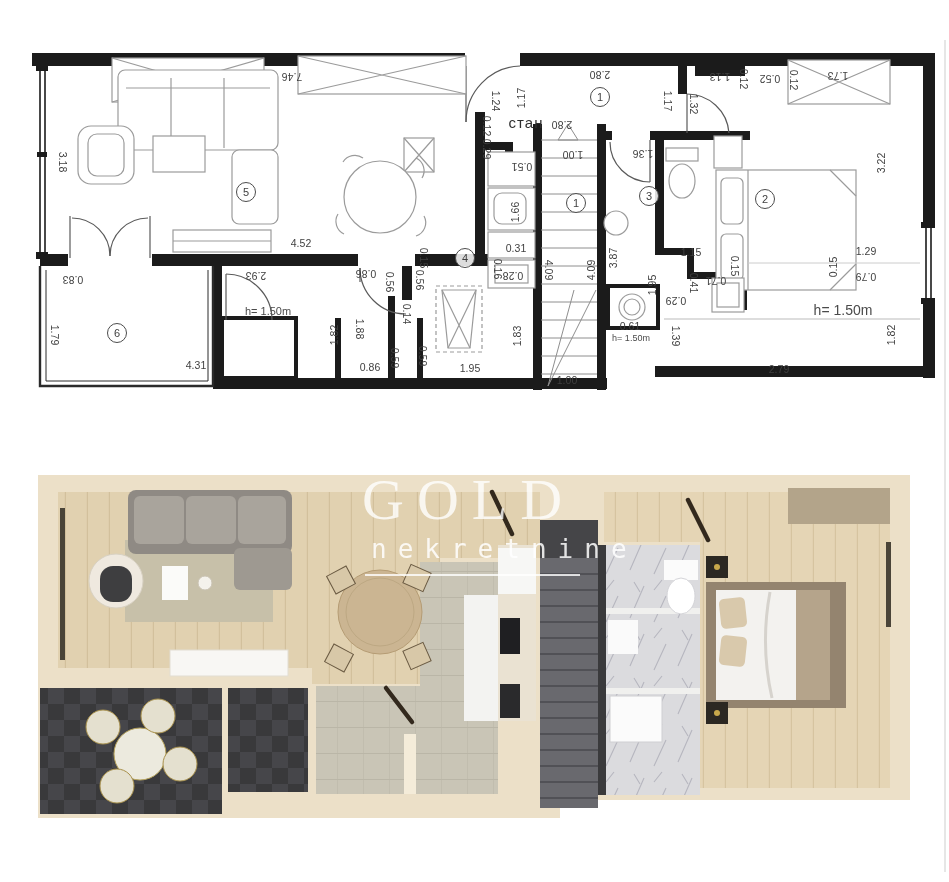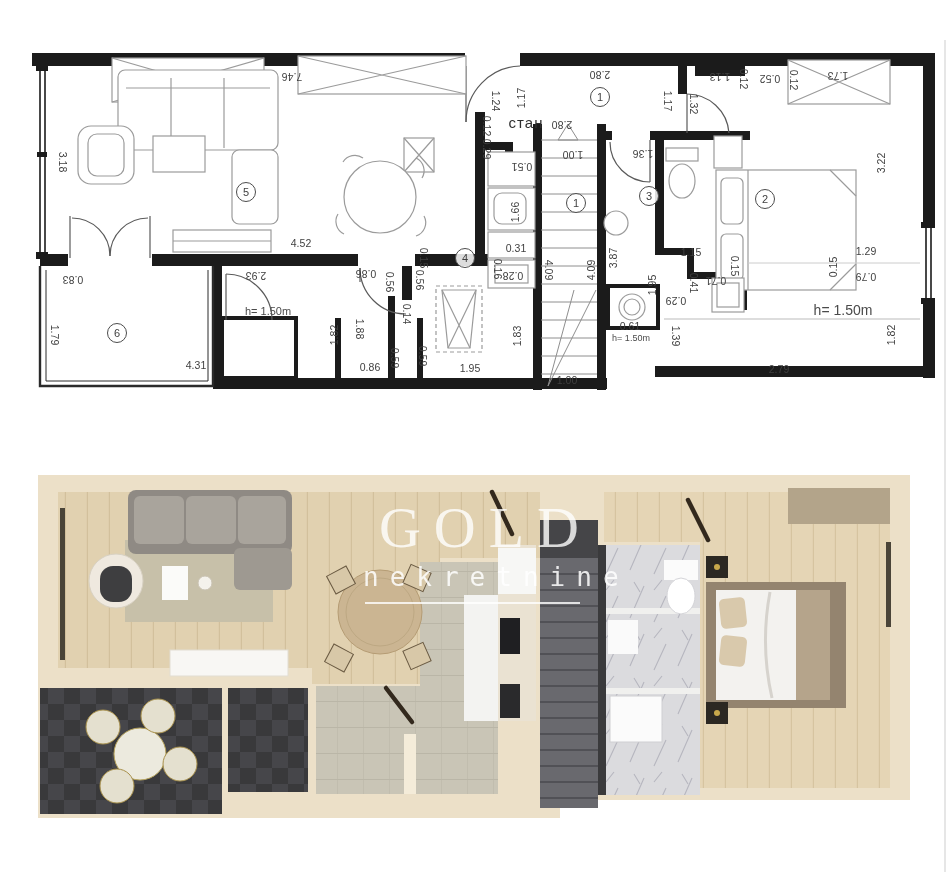--- a/index.html
+++ b/index.html
@@ -11,26 +11,26 @@
   #dim-labels{position:absolute;left:0;top:0;width:949px;height:440px;pointer-events:none;}
   .dim{position:absolute;font-size:10.5px;color:#3f3f3f;white-space:nowrap;
        font-family:"Liberation Sans",sans-serif;}
   .roomnum{position:absolute;width:18px;height:18px;line-height:18px;text-align:center;
        border:1.2px solid #4c4c4c;border-radius:50%;font-size:11px;color:#3f3f3f;
        background:rgba(255,255,255,.85);transform:translate(-50%,-50%);}
   .hnote{position:absolute;color:#4a4a4a;white-space:nowrap;transform:translate(-50%,-50%);}
   .unit-label{position:absolute;font-size:15px;color:#2f2f2f;letter-spacing:1px;
        transform:translate(-50%,-50%);}
   
-  .watermark{position:absolute;left:352px;top:500px;width:240px;text-align:right;
+  .watermark{position:absolute;left:352px;top:472px;width:240px;text-align:left;
        pointer-events:none;}
   .wm-brand{font-family:"Liberation Serif",serif;font-size:58px;line-height:56px;
        letter-spacing:13px;color:rgba(255,255,255,.80);margin-left:10px;}
   .wm-sub{font-family:"DejaVu Sans Mono",monospace;font-size:26px;letter-spacing:11px;
-       color:rgba(255,255,255,.85);margin-top:6px;margin-left:11px;}
+       color:rgba(255,255,255,.85);margin-top:6px;margin-left:19px;}
   .wm-line{height:2px;background:rgba(255,255,255,.8);width:215px;margin:10px auto 0 auto;}
 </style>
 </head>
 <body>
 
 <div class="page">
 
   <svg class="plan" width="949" height="882" viewBox="0 0 949 882">
     <defs>
       <pattern id="wood" width="22" height="300" patternUnits="userSpaceOnUse">

